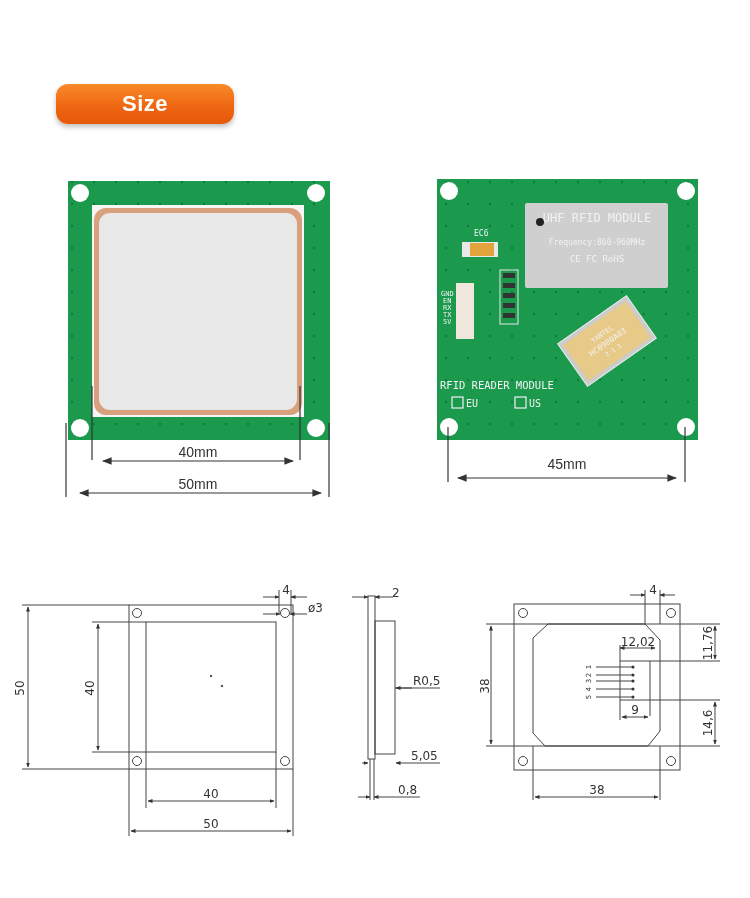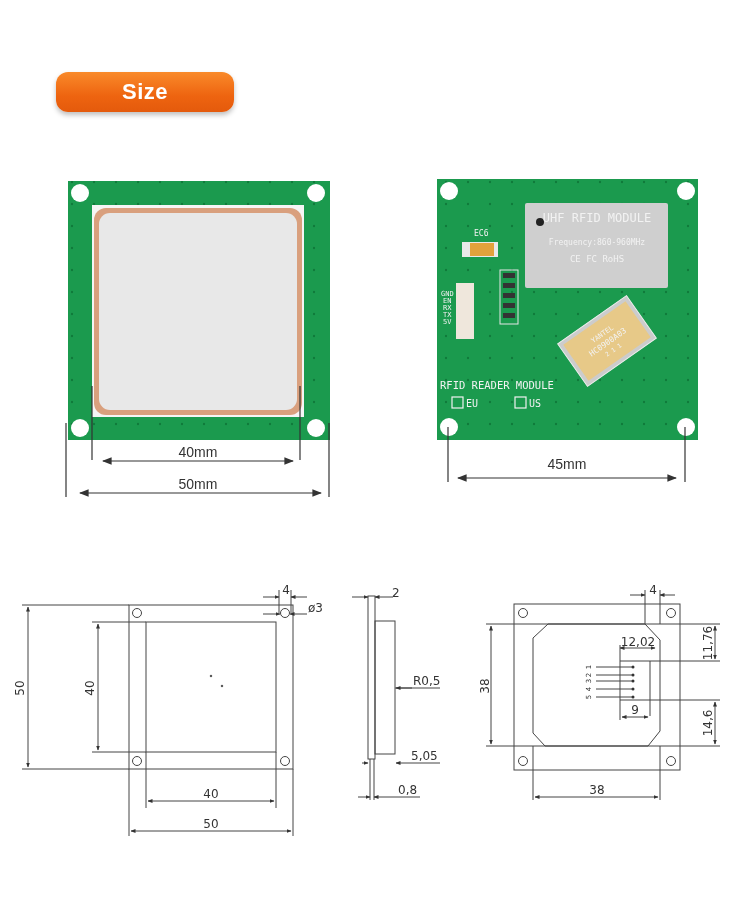--- a/index.html
+++ b/index.html
@@ -1,18 +1,18 @@
 <!DOCTYPE html>
 <html><head>
 <meta charset="utf-8">
 <style>
   html, body { margin: 0; padding: 0; background: #ffffff; }
   body { width: 750px; height: 898px; position: relative; overflow: hidden;
          font-family: "Liberation Sans", sans-serif; color: #333; }
-  .size-badge { position: absolute; left: 56px; top: 72px; width: 178px; height: 40px;
+  .size-badge { position: absolute; left: 56px; top: 84px; width: 178px; height: 40px;
     border-radius: 12px; background: linear-gradient(#f98a2a, #ee6410 60%, #e45a0c);
     box-shadow: 0 3px 5px rgba(0,0,0,0.25); color: #fff; font-size: 22px; font-weight: bold;
     display: flex; align-items: center; justify-content: center; letter-spacing: 0.5px; }
   svg { position: absolute; left: 0; top: 0; }
   .dimtxt { font-family: "Liberation Sans", sans-serif; font-size: 14px; fill: #333; }
   .cad { font-family: "DejaVu Sans", sans-serif; font-size: 12px; fill: #333; }
   .silk { font-family: "DejaVu Sans Mono", monospace; fill: #f2f2f2; }
 </style>
 </head>
 <body>

